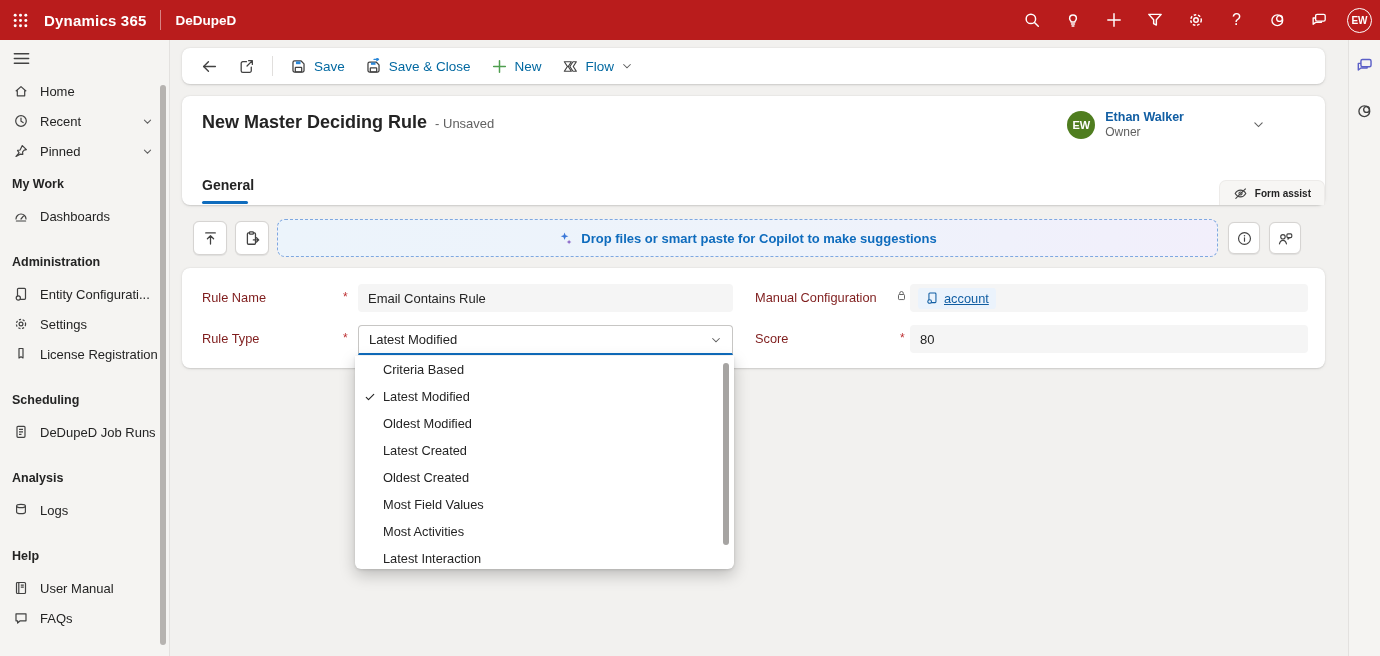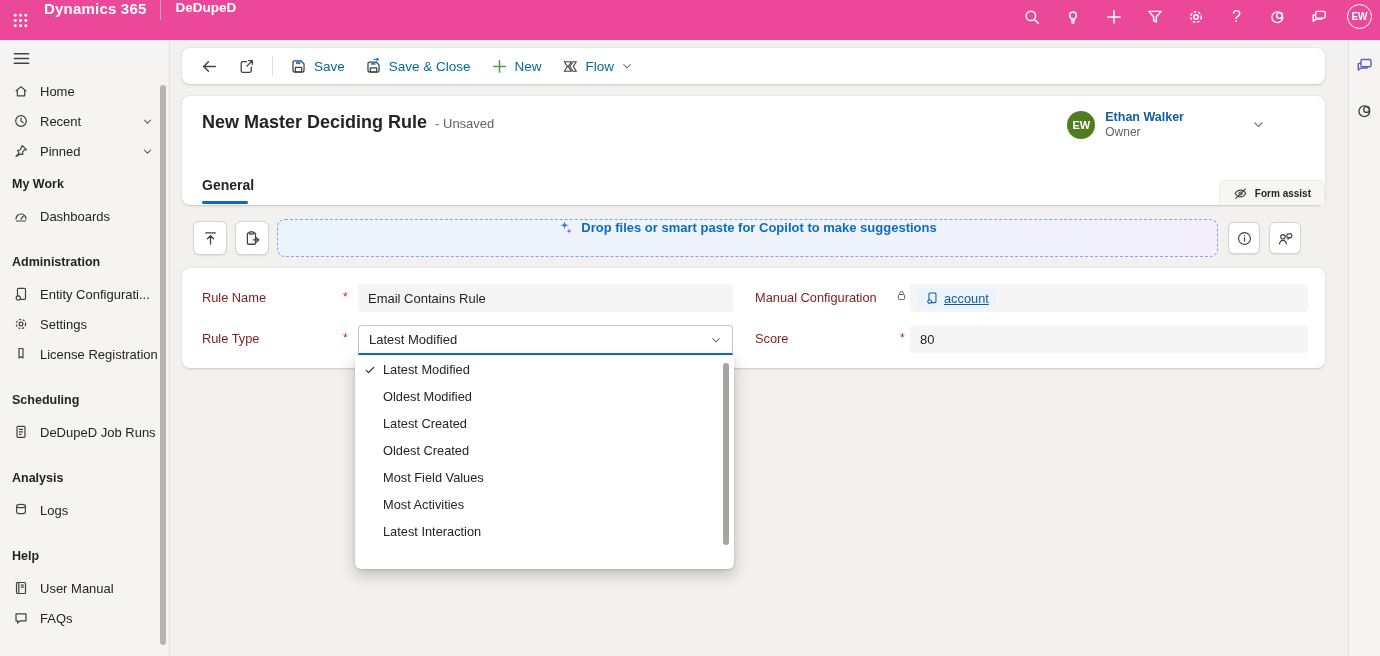--- a/index.html
+++ b/index.html
@@ -1,21 +1,21 @@
 <!DOCTYPE html>
 <html><head>
 <meta charset="utf-8">
 <style>
   * { margin:0; padding:0; box-sizing:border-box; }
   html,body { width:1380px; height:656px; overflow:hidden; }
   body { font-family:"Liberation Sans","DejaVu Sans",sans-serif; background:#f2f1ef; position:relative; color:#242424; }
   svg { display:block; }
 
   
-  .topbar { position:absolute; left:0; top:0; width:1380px; height:40px; background:#ec4899; display:flex; align-items:flex-start; color:#fff; z-index:50; }
+  .topbar { position:absolute; left:0; top:0; width:1380px; height:40px; background:#b91c1c; display:flex; align-items:center; color:#fff; z-index:50; }
   .waffle { width:40px; height:40px; display:flex; align-items:center; justify-content:center; cursor:pointer; }
   .brand { font-size:15px; font-weight:700; letter-spacing:.2px; margin-left:4px; white-space:nowrap; }
   .tb-divider { width:1px; height:20px; background:rgba(255,255,255,.45); margin:0 14px; }
   .env { font-size:13.5px; font-weight:600; }
   .tb-right { margin-left:auto; display:flex; align-items:center; gap:8px; padding-right:8px; }
   .tb-btn { width:33px; height:33px; display:flex; align-items:center; justify-content:center; cursor:pointer; border-radius:4px; }
   .tb-avatar { width:25px; height:25px; border-radius:50%; border:1.4px solid #fff; display:flex; align-items:center; justify-content:center; font-size:10px; font-weight:600; margin-left:4px; cursor:pointer; }
   .q-glyph { font-size:16px; font-weight:400; color:#fff; }
 
   
@@ -52,21 +52,21 @@
   .owner-avatar { width:28px; height:28px; border-radius:50%; background:#4f7d1f; color:#fff; font-size:11px; font-weight:700; display:flex; align-items:center; justify-content:center; }
   .owner-name { font-size:12.5px; font-weight:700; color:#115ea3; line-height:15px; }
   .owner-role { font-size:12px; color:#616161; line-height:14px; }
   .owner-chev { color:#616161; margin-left:58px; }
   .tab { position:absolute; left:20px; bottom:6px; font-size:14px; font-weight:600; color:#242424; padding-bottom:6px; cursor:pointer; }
   .tab-underline { position:absolute; left:20px; bottom:1px; width:46px; height:3px; border-radius:2px; background:#0f6cbd; }
   .form-assist { position:absolute; right:0; bottom:0; height:25px; padding:0 13px; background:#f7f6f4; border-radius:7px 7px 0 0; border:1px solid #edebe9; border-bottom:none; display:flex; align-items:center; gap:7px; font-size:10px; font-weight:600; color:#242424; cursor:pointer; }
 
   
   .sq-btn { position:absolute; background:#fff; border:1px solid #d6d4d2; border-radius:6px; display:flex; align-items:center; justify-content:center; color:#424242; cursor:pointer; box-shadow:0 0.5px 1px rgba(0,0,0,.08); }
-  .dropzone { position:absolute; left:277px; top:219px; width:941px; height:38px; border:1px dashed #7fa8e0; border-radius:8px; background:linear-gradient(90deg,#ecf4fb 0%,#eef3fb 55%,#f2effb 100%); display:flex; align-items:flex-start; justify-content:center; gap:8px; cursor:pointer; }
+  .dropzone { position:absolute; left:277px; top:219px; width:941px; height:38px; border:1px dashed #7fa8e0; border-radius:8px; background:linear-gradient(90deg,#ecf4fb 0%,#eef3fb 55%,#f2effb 100%); display:flex; align-items:center; justify-content:center; gap:8px; cursor:pointer; }
   .dropzone-text { font-size:13px; font-weight:600; color:#0f6cbd; }
 
   
   .fieldscard { left:182px; top:268px; width:1143px; height:100px; }
   .f-label { position:absolute; font-size:12.8px; color:#7f1d1d; }
   .req { color:#bc2f32; font-size:12px; }
   .f-input { position:absolute; height:28px; background:#f5f5f5; border:none; border-radius:4px; font-size:13px; color:#242424; padding:0 10px; font-family:inherit; }
   .combobox { position:absolute; left:176px; top:57px; width:375px; height:30px; background:#fff; border:1px solid #c7c6c4; border-bottom:2px solid #0f6cbd; border-radius:4px 4px 0 0; display:flex; align-items:center; padding:0 10px; font-size:13px; cursor:pointer; }
   .combo-chev { margin-left:auto; color:#616161; }
   .lookup-field { position:absolute; left:728px; top:16px; width:398px; height:28px; background:#f5f5f5; border-radius:4px; display:flex; align-items:center; padding:0 8px; }
@@ -439,20 +439,23 @@
     </span>
   </div>
 
   <span class="f-label" style="left:573px; top:63px;">Score</span>
   <span class="f-label req" style="left:718px; top:63px;">*</span>
   <input class="f-input" style="left: 728px; top: 57px; width: 398px;" value="80">
 </section>
 
 <div class="flyout">
   <div class="opt">
+      <span>Criteria Based</span>
+    </div>
+  <div class="opt">
     <span class="check">
         <svg width="12" height="12" viewBox="0 0 16 16" fill="none" stroke="currentColor" stroke-width="1.5" stroke-linecap="round" stroke-linejoin="round">
           <path d="M3 8.5l3 3L13 4.5"></path>
         </svg>
       </span>
     <span>Latest Modified</span>
   </div>
   <div class="opt">
       <span>Oldest Modified</span>
     </div>

